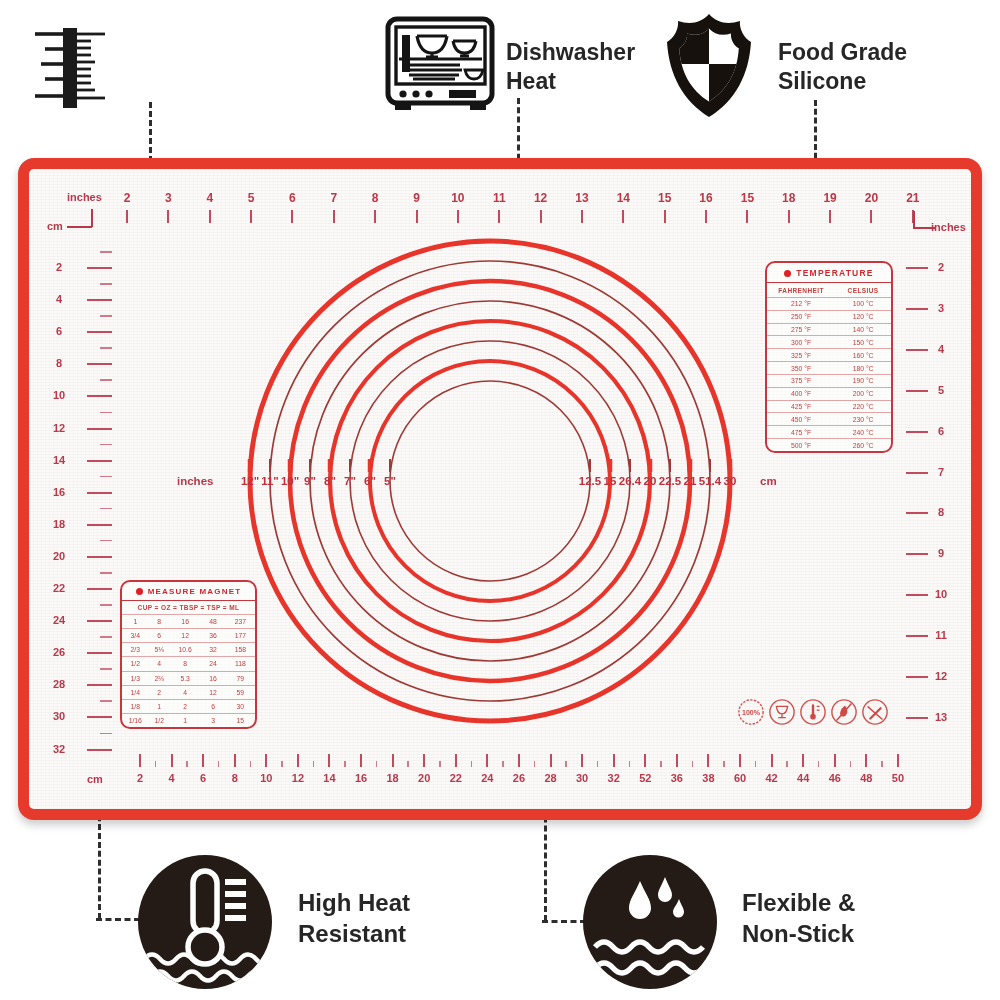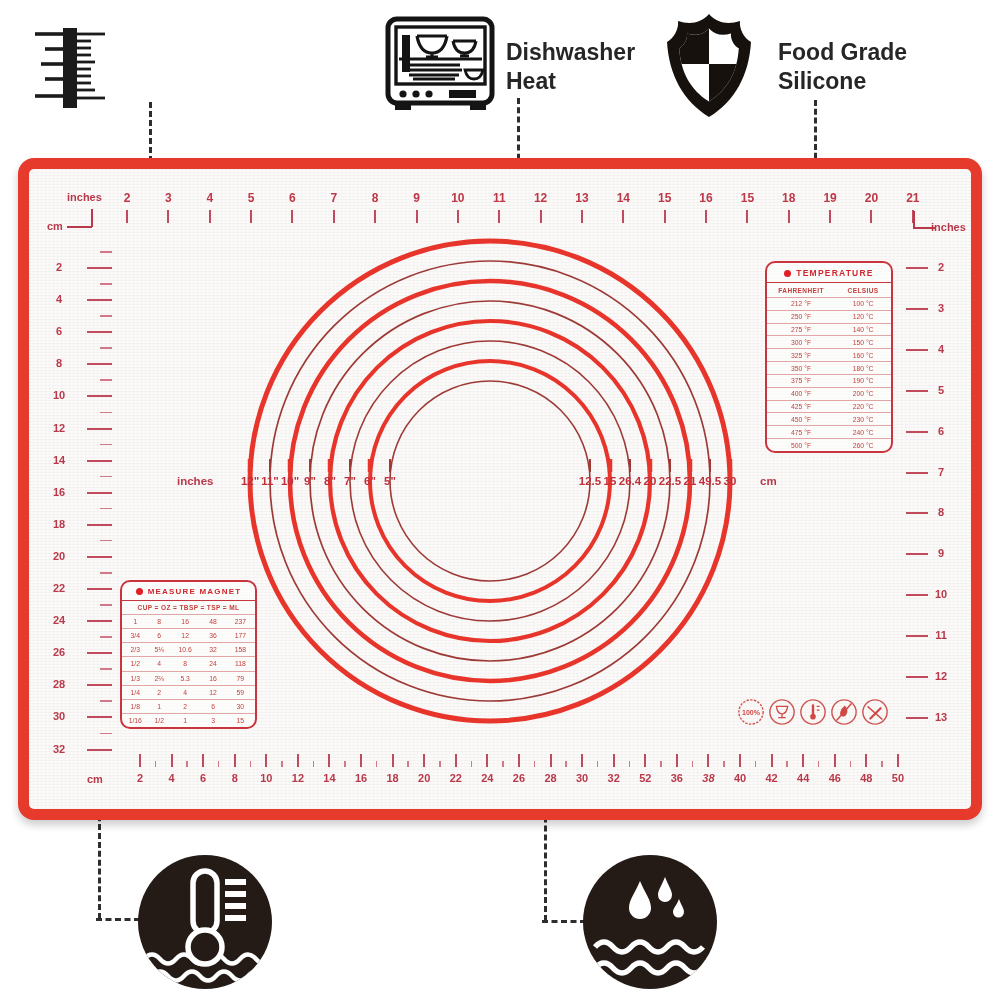--- a/index.html
+++ b/index.html
@@ -322,24 +322,24 @@
         <div class="tickVm" style="position: absolute; left: 567.92px; top: 592px; height: 6px;"></div>
         <div class="rnum" style="position: absolute; left: 569.7px; top: 603px; width: 30px;">32</div>
         <div class="tickV" style="position: absolute; left: 583.7px; top: 585px; height: 13px;"></div>
         <div class="tickVm" style="position: absolute; left: 599.5px; top: 592px; height: 6px;"></div>
         <div class="rnum" style="position: absolute; left: 601.28px; top: 603px; width: 30px;">52</div>
         <div class="tickV" style="position: absolute; left: 615.28px; top: 585px; height: 13px;"></div>
         <div class="tickVm" style="position: absolute; left: 631.08px; top: 592px; height: 6px;"></div>
         <div class="rnum" style="position: absolute; left: 632.86px; top: 603px; width: 30px;">36</div>
         <div class="tickV" style="position: absolute; left: 646.86px; top: 585px; height: 13px;"></div>
         <div class="tickVm" style="position: absolute; left: 662.66px; top: 592px; height: 6px;"></div>
-        <div class="rnum" style="position: absolute; left: 664.44px; top: 603px; width: 30px; font-style: italic;">38</div>
+        <div class="rnum" style="position: absolute; left: 664.44px; top: 603px; width: 30px;">38</div>
         <div class="tickV" style="position: absolute; left: 678.44px; top: 585px; height: 13px;"></div>
         <div class="tickVm" style="position: absolute; left: 694.24px; top: 592px; height: 6px;"></div>
-        <div class="rnum" style="position: absolute; left: 696.02px; top: 603px; width: 30px;">40</div>
+        <div class="rnum" style="position: absolute; left: 696.02px; top: 603px; width: 30px;">60</div>
         <div class="tickV" style="position: absolute; left: 710.02px; top: 585px; height: 13px;"></div>
         <div class="tickVm" style="position: absolute; left: 725.82px; top: 592px; height: 6px;"></div>
         <div class="rnum" style="position: absolute; left: 727.6px; top: 603px; width: 30px;">42</div>
         <div class="tickV" style="position: absolute; left: 741.6px; top: 585px; height: 13px;"></div>
         <div class="tickVm" style="position: absolute; left: 757.4px; top: 592px; height: 6px;"></div>
         <div class="rnum" style="position: absolute; left: 759.18px; top: 603px; width: 30px;">44</div>
         <div class="tickV" style="position: absolute; left: 773.18px; top: 585px; height: 13px;"></div>
         <div class="tickVm" style="position: absolute; left: 788.98px; top: 592px; height: 6px;"></div>
         <div class="rnum" style="position: absolute; left: 790.76px; top: 603px; width: 30px;">46</div>
         <div class="tickV" style="position: absolute; left: 804.76px; top: 585px; height: 13px;"></div>
@@ -394,21 +394,21 @@
         <div class="circ-label" style="position: absolute; left: 341px; top: 306px;">6"</div>
         <div class="circ-label" style="position: absolute; left: 361px; top: 306px;">5"</div>
       </div>
     <div style="left:0;top:0;width:858px;height:640px">
         <div class="circ-label" style="position: absolute; left: 561px; top: 306px;">12.5</div>
         <div class="circ-label" style="position: absolute; left: 581px; top: 306px;">15</div>
         <div class="circ-label" style="position: absolute; left: 601px; top: 306px;">26.4</div>
         <div class="circ-label" style="position: absolute; left: 621px; top: 306px;">20</div>
         <div class="circ-label" style="position: absolute; left: 641px; top: 306px;">22.5</div>
         <div class="circ-label" style="position: absolute; left: 661px; top: 306px;">21</div>
-        <div class="circ-label" style="position: absolute; left: 681px; top: 306px;">49.5</div>
+        <div class="circ-label" style="position: absolute; left: 681px; top: 306px;">51.4</div>
         <div class="circ-label" style="position: absolute; left: 701px; top: 306px;">30</div>
       </div>
     <span class="rlabel" style="left:731px;top:306px;font-size:11.5px">cm</span>
 
     <div class="red-table" style="left:736px;top:92px;width:128px;height:192px">
       <div class="rt-title">
         <span class="rt-dot"></span>
         <span>TEMPERATURE</span>
       </div>
       <div class="rt-head" style="height:14px">
@@ -576,32 +576,40 @@
     </g>
     <rect x="55" y="16" width="24" height="62" rx="12" fill="#241b16" stroke="#ffffff" stroke-width="5.5"></rect>
     <circle cx="67" cy="92" r="17" fill="#241b16" stroke="#ffffff" stroke-width="5.5"></circle>
     <g fill="#ffffff">
       <rect x="87" y="24" width="21" height="6"></rect>
         <rect x="87" y="36" width="21" height="6"></rect>
       <rect x="87" y="48" width="21" height="6"></rect>
         <rect x="87" y="60" width="21" height="6"></rect>
     </g>
   </svg>
+  <div class="callout-text bottom" style="left:298px;top:888px">
+    <div>High Heat</div>
+    <div>Resistant</div>
+  </div>
 
   <svg class="feature-circle" style="left:583px;top:855px" viewBox="0 0 134 134">
     <defs>
         <clipPath id="flClip">
           <circle cx="67" cy="67" r="67"></circle>
         </clipPath>
       </defs>
     <circle cx="67" cy="67" r="67" fill="#241b16"></circle>
     <g fill="#ffffff">
       <path d="M57,26 C62,38 68,45 68,53 A11,11 0 1,1 46,53 C46,45 52,38 57,26 Z"></path>
       <path d="M82,22 C85,30 89,35 89,40 A7,7 0 1,1 75,40 C75,35 79,30 82,22 Z"></path>
       <path d="M96,44 C98,50 101,53 101,57 A5.5,5.5 0 1,1 90,57 C90,53 94,50 96,44 Z"></path>
     </g>
     <g clip-path="url(#flClip)" fill="none" stroke="#ffffff" stroke-width="5.5">
       <path d="M12,92 q9,-10 18,0 t18,0 t18,0 t18,0 t18,0 t18,0"></path>
       <path d="M12,113 q9,-10 18,0 t18,0 t18,0 t18,0 t18,0 t18,0"></path>
     </g>
   </svg>
+  <div class="callout-text bottom" style="left:742px;top:888px">
+    <div>Flexible &amp;</div>
+    <div>Non-Stick</div>
+  </div>
 
 </div>
 
 </body></html>

